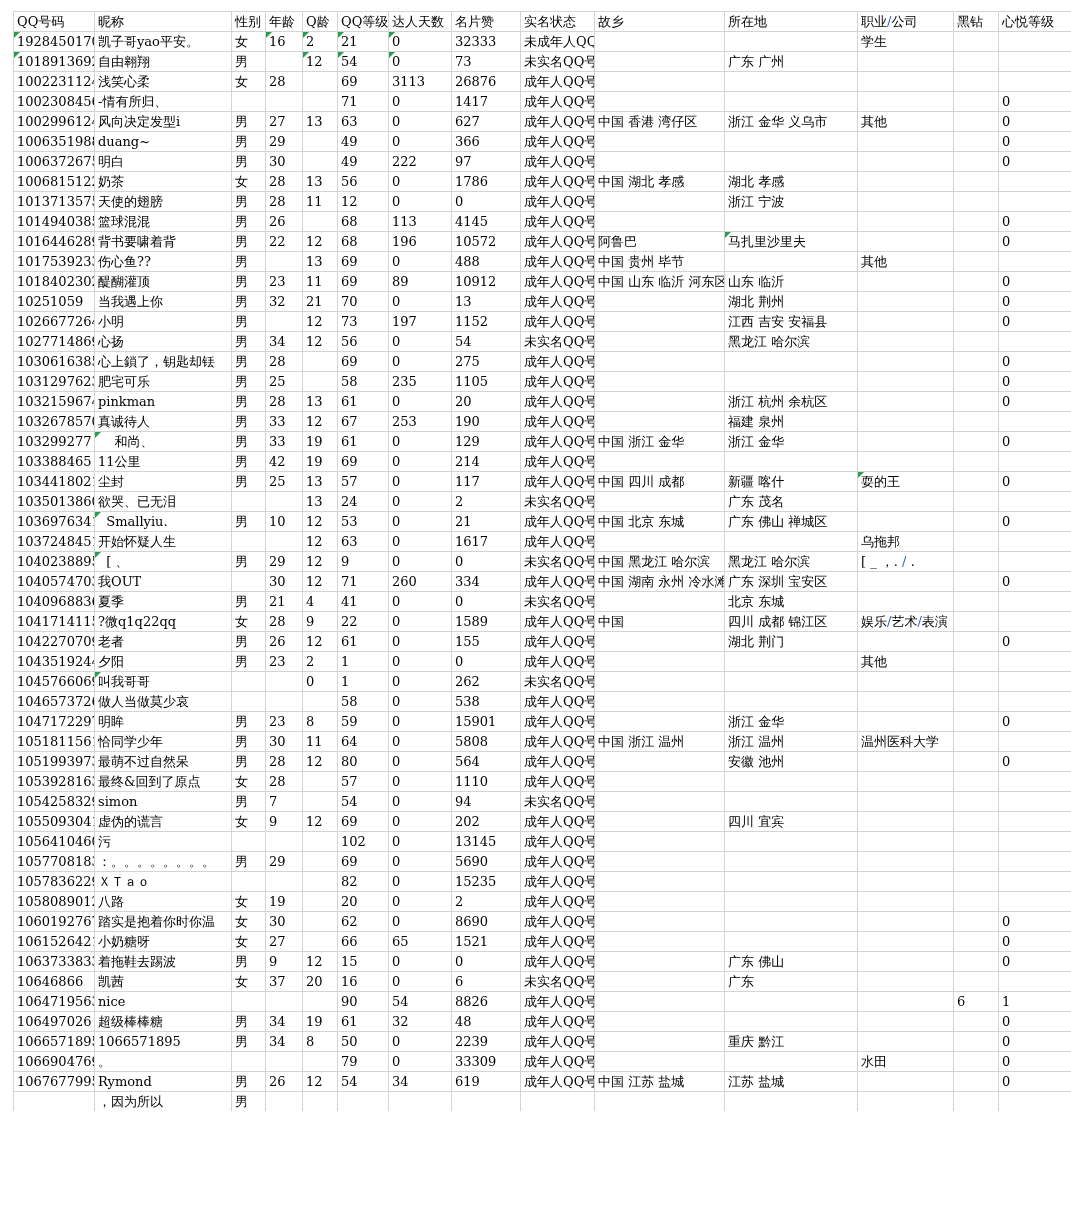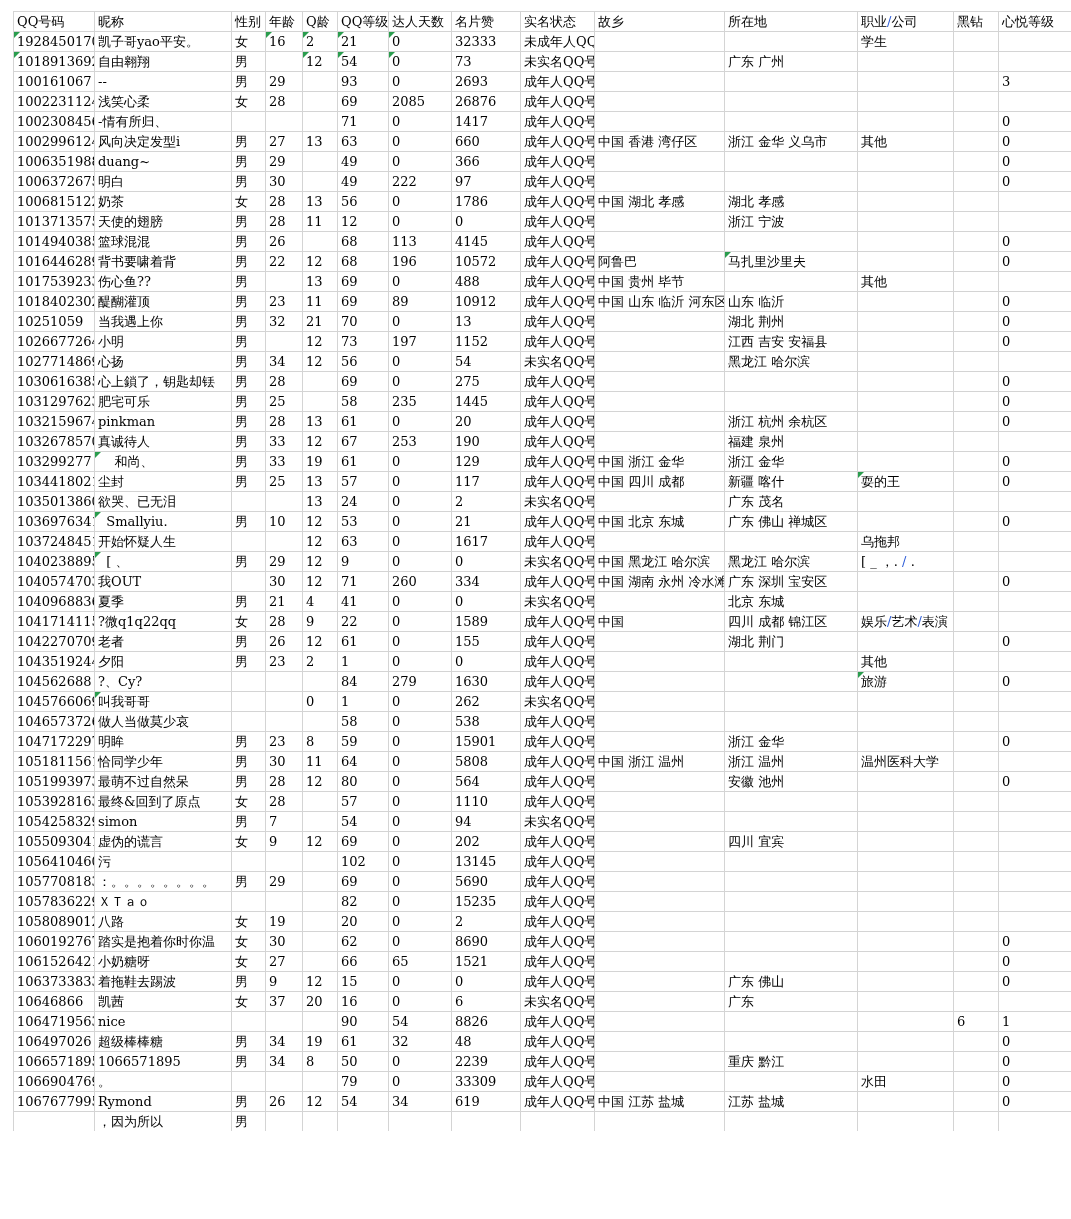--- a/index.html
+++ b/index.html
@@ -86,43 +86,27 @@
           <td><span class="tri" style="border-top-color: rgb(42, 157, 78);"></span>0</td>
           <td>73</td>
           <td>未实名QQ号</td>
           <td></td>
           <td>广东 广州</td>
           <td></td>
           <td></td>
           <td></td>
         </tr>
         <tr>
-          <td>100161067</td>
-          <td>--</td>
-          <td>男</td>
-          <td>29</td>
-          <td></td>
-          <td>93</td>
-          <td>0</td>
-          <td>2693</td>
-          <td>成年人QQ号</td>
-          <td></td>
-          <td></td>
-          <td></td>
-          <td></td>
-          <td>3</td>
-        </tr>
-        <tr>
           <td>1002231124</td>
           <td>浅笑心柔</td>
           <td>女</td>
           <td>28</td>
           <td></td>
           <td>69</td>
-          <td>2085</td>
+          <td>3113</td>
           <td>26876</td>
           <td>成年人QQ号</td>
           <td></td>
           <td></td>
           <td></td>
           <td></td>
           <td></td>
         </tr>
         <tr>
           <td>1002308456</td>
@@ -141,21 +125,21 @@
           <td>0</td>
         </tr>
         <tr>
           <td>1002996124</td>
           <td>风向决定发型i</td>
           <td>男</td>
           <td>27</td>
           <td>13</td>
           <td>63</td>
           <td>0</td>
-          <td>660</td>
+          <td>627</td>
           <td>成年人QQ号</td>
           <td>中国 香港 湾仔区</td>
           <td>浙江 金华 义乌市</td>
           <td>其他</td>
           <td></td>
           <td>0</td>
         </tr>
         <tr>
           <td>1006351988</td>
           <td>duang~</td>
@@ -349,21 +333,21 @@
           <td>0</td>
         </tr>
         <tr>
           <td>1031297623</td>
           <td>肥宅可乐</td>
           <td>男</td>
           <td>25</td>
           <td></td>
           <td>58</td>
           <td>235</td>
-          <td>1445</td>
+          <td>1105</td>
           <td>成年人QQ号</td>
           <td></td>
           <td></td>
           <td></td>
           <td></td>
           <td>0</td>
         </tr>
         <tr>
           <td>1032159674</td>
           <td>pinkman</td>
@@ -404,20 +388,36 @@
           <td>19</td>
           <td>61</td>
           <td>0</td>
           <td>129</td>
           <td>成年人QQ号</td>
           <td>中国 浙江 金华</td>
           <td>浙江 金华</td>
           <td></td>
           <td></td>
           <td>0</td>
+        </tr>
+        <tr>
+          <td>103388465</td>
+          <td>11公里</td>
+          <td>男</td>
+          <td>42</td>
+          <td>19</td>
+          <td>69</td>
+          <td>0</td>
+          <td>214</td>
+          <td>成年人QQ号</td>
+          <td></td>
+          <td></td>
+          <td></td>
+          <td></td>
+          <td></td>
         </tr>
         <tr>
           <td>1034418021</td>
           <td>尘封</td>
           <td>男</td>
           <td>25</td>
           <td>13</td>
           <td>57</td>
           <td>0</td>
           <td>117</td>
@@ -566,36 +566,20 @@
           <td>0</td>
           <td>0</td>
           <td>成年人QQ号</td>
           <td></td>
           <td></td>
           <td>其他</td>
           <td></td>
           <td></td>
         </tr>
         <tr>
-          <td>104562688</td>
-          <td>?、Cy?</td>
-          <td></td>
-          <td></td>
-          <td></td>
-          <td>84</td>
-          <td>279</td>
-          <td>1630</td>
-          <td>成年人QQ号</td>
-          <td></td>
-          <td></td>
-          <td><span class="tri" style="border-top-color: rgb(42, 157, 78);"></span>旅游</td>
-          <td></td>
-          <td>0</td>
-        </tr>
-        <tr>
           <td>1045766069</td>
           <td><span class="tri" style="border-top-color: rgb(42, 157, 78);"></span>叫我哥哥</td>
           <td></td>
           <td></td>
           <td>0</td>
           <td>1</td>
           <td>0</td>
           <td>262</td>
           <td>未实名QQ号</td>
           <td></td>

